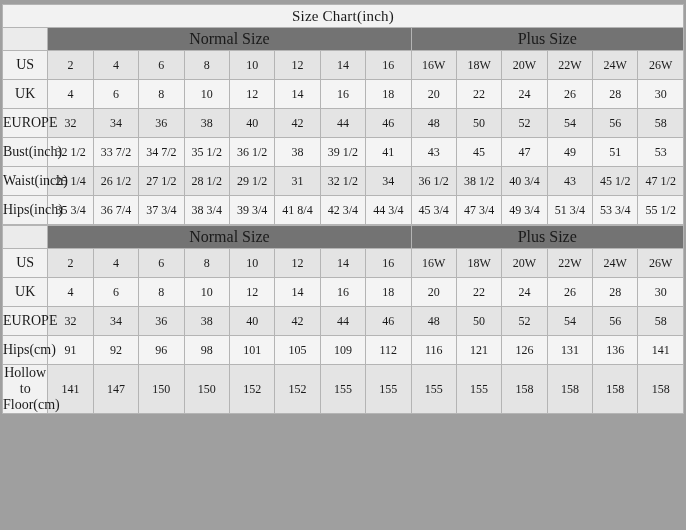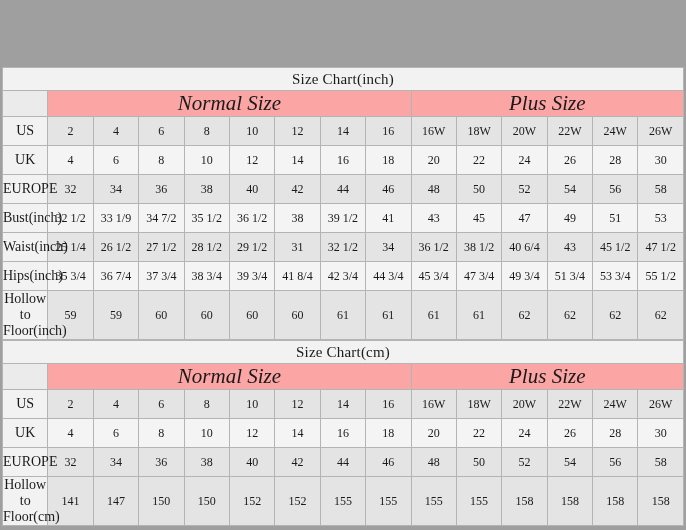--- a/index.html
+++ b/index.html
@@ -12,21 +12,21 @@
     background: #9f9f9f;
     font-family: "Liberation Serif", serif;
     color: #1a1a1a;
     overflow: hidden;
   }
   .wrap {
     width: 686px;
     height: 530px;
     display: flex;
     flex-direction: column;
-    justify-content: flex-end;
+    justify-content: flex-start;
     box-sizing: border-box;
     padding: 4px 2px 4px 2px;
   }
   table.chart {
     width: 682px;
     border-collapse: collapse;
     background: #f2f2f2;
     table-layout: fixed;
   }
   table.chart td, table.chart th {
@@ -40,24 +40,23 @@
     font-size: 15px;
     height: 22px;
     background: #f2f2f2;
     letter-spacing: 0.2px;
   }
   .group-blank {
     background: #ebebeb;
     border-left: none;
   }
   .group-head {
-    font-size: 21px;
+    font-size: 16px;
     height: 22px;
-    background: #fca5a5;
-    font-style: italic;
+    background: #737373;
   }
   .row-label {
     font-size: 14px;
     background: #f2f2f2;
     height: 28px;
     width: 140px;
   }
   td.cell {
     font-size: 12px;
     height: 28px;
@@ -137,21 +136,21 @@
         <td class="cell">48</td>
         <td class="cell">50</td>
         <td class="cell">52</td>
         <td class="cell">54</td>
         <td class="cell">56</td>
         <td class="cell">58</td>
       </tr>
       <tr class="plain">
         <td class="row-label">Bust(inch)</td>
         <td class="cell">32 1/2</td>
-        <td class="cell">33 1/9</td>
+        <td class="cell">33 7/2</td>
         <td class="cell">34 7/2</td>
         <td class="cell">35 1/2</td>
         <td class="cell">36 1/2</td>
         <td class="cell">38</td>
         <td class="cell">39 1/2</td>
         <td class="cell">41</td>
         <td class="cell">43</td>
         <td class="cell">45</td>
         <td class="cell">47</td>
         <td class="cell">49</td>
@@ -163,21 +162,21 @@
         <td class="cell">25 1/4</td>
         <td class="cell">26 1/2</td>
         <td class="cell">27 1/2</td>
         <td class="cell">28 1/2</td>
         <td class="cell">29 1/2</td>
         <td class="cell">31</td>
         <td class="cell">32 1/2</td>
         <td class="cell">34</td>
         <td class="cell">36 1/2</td>
         <td class="cell">38 1/2</td>
-        <td class="cell">40 6/4</td>
+        <td class="cell">40 3/4</td>
         <td class="cell">43</td>
         <td class="cell">45 1/2</td>
         <td class="cell">47 1/2</td>
       </tr>
       <tr class="plain">
         <td class="row-label">Hips(inch)</td>
         <td class="cell">35 3/4</td>
         <td class="cell">36 7/4</td>
         <td class="cell">37 3/4</td>
         <td class="cell">38 3/4</td>
@@ -185,45 +184,25 @@
         <td class="cell">41 8/4</td>
         <td class="cell">42 3/4</td>
         <td class="cell">44 3/4</td>
         <td class="cell">45 3/4</td>
         <td class="cell">47 3/4</td>
         <td class="cell">49 3/4</td>
         <td class="cell">51 3/4</td>
         <td class="cell">53 3/4</td>
         <td class="cell">55 1/2</td>
       </tr>
-      <tr class="shade tall">
-        <td class="row-label">Hollow to Floor(inch)</td>
-        <td class="cell">59</td>
-        <td class="cell">59</td>
-        <td class="cell">60</td>
-        <td class="cell">60</td>
-        <td class="cell">60</td>
-        <td class="cell">60</td>
-        <td class="cell">61</td>
-        <td class="cell">61</td>
-        <td class="cell">61</td>
-        <td class="cell">61</td>
-        <td class="cell">62</td>
-        <td class="cell">62</td>
-        <td class="cell">62</td>
-        <td class="cell">62</td>
-      </tr>
     </tbody>
   </table>
 
   <table class="chart cm-table">
     <tbody>
-      <tr>
-        <td class="title-cell" colspan="15">Size Chart(cm)</td>
-      </tr>
       <tr>
         <td class="group-blank"></td>
         <td class="group-head" colspan="8">Normal Size</td>
         <td class="group-head" colspan="6">Plus Size</td>
       </tr>
       <tr class="shade">
         <td class="row-label">US</td>
         <td class="cell">2</td>
         <td class="cell">4</td>
         <td class="cell">6</td>
@@ -266,20 +245,37 @@
         <td class="cell">42</td>
         <td class="cell">44</td>
         <td class="cell">46</td>
         <td class="cell">48</td>
         <td class="cell">50</td>
         <td class="cell">52</td>
         <td class="cell">54</td>
         <td class="cell">56</td>
         <td class="cell">58</td>
       </tr>
+      <tr class="plain">
+        <td class="row-label">Hips(cm)</td>
+        <td class="cell">91</td>
+        <td class="cell">92</td>
+        <td class="cell">96</td>
+        <td class="cell">98</td>
+        <td class="cell">101</td>
+        <td class="cell">105</td>
+        <td class="cell">109</td>
+        <td class="cell">112</td>
+        <td class="cell">116</td>
+        <td class="cell">121</td>
+        <td class="cell">126</td>
+        <td class="cell">131</td>
+        <td class="cell">136</td>
+        <td class="cell">141</td>
+      </tr>
       <tr class="shade tall">
         <td class="row-label">Hollow to Floor(cm)</td>
         <td class="cell">141</td>
         <td class="cell">147</td>
         <td class="cell">150</td>
         <td class="cell">150</td>
         <td class="cell">152</td>
         <td class="cell">152</td>
         <td class="cell">155</td>
         <td class="cell">155</td>

